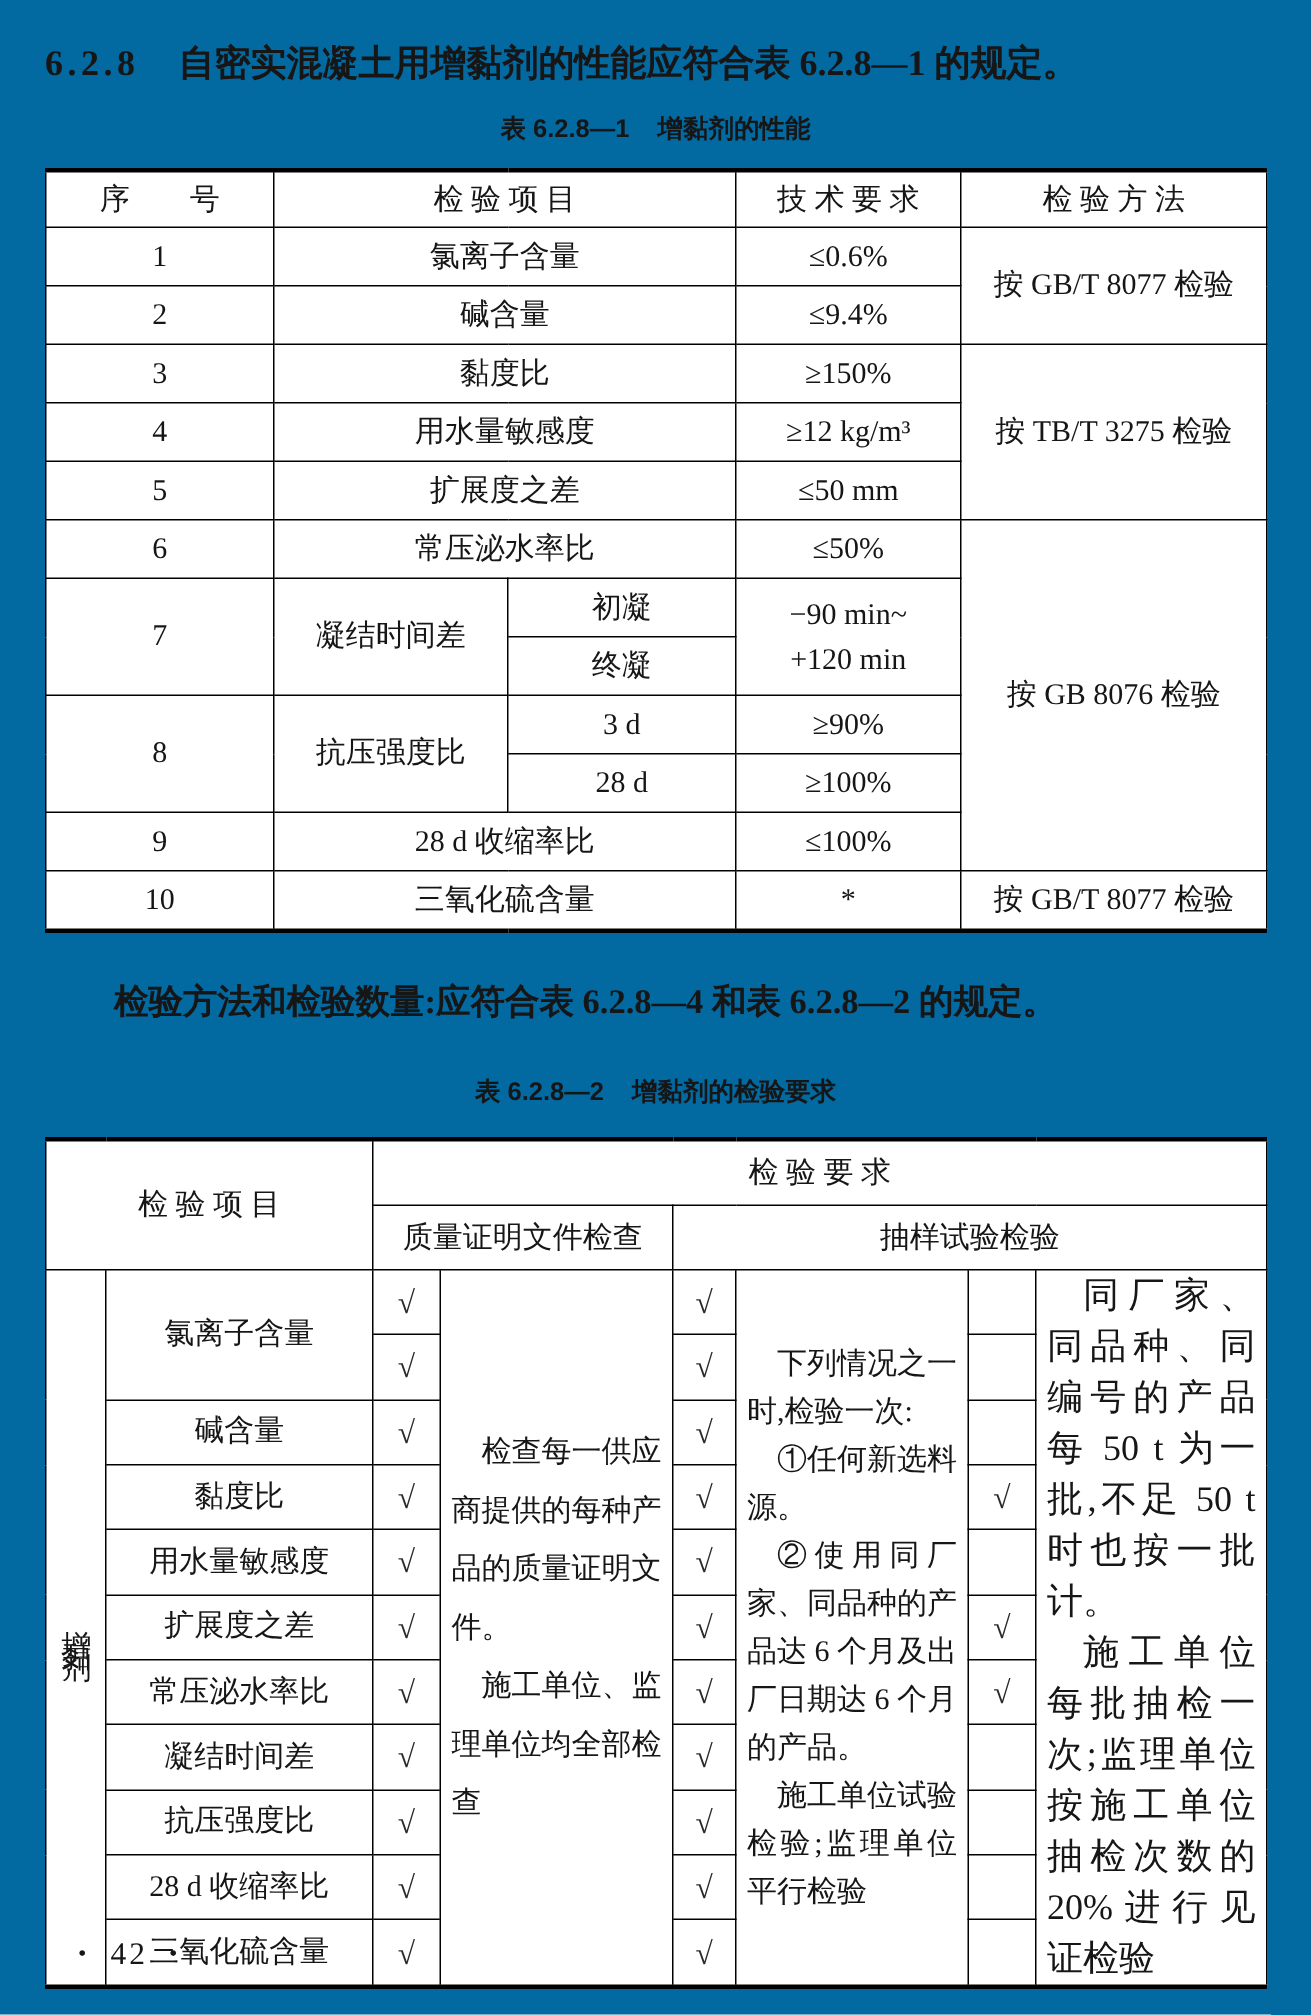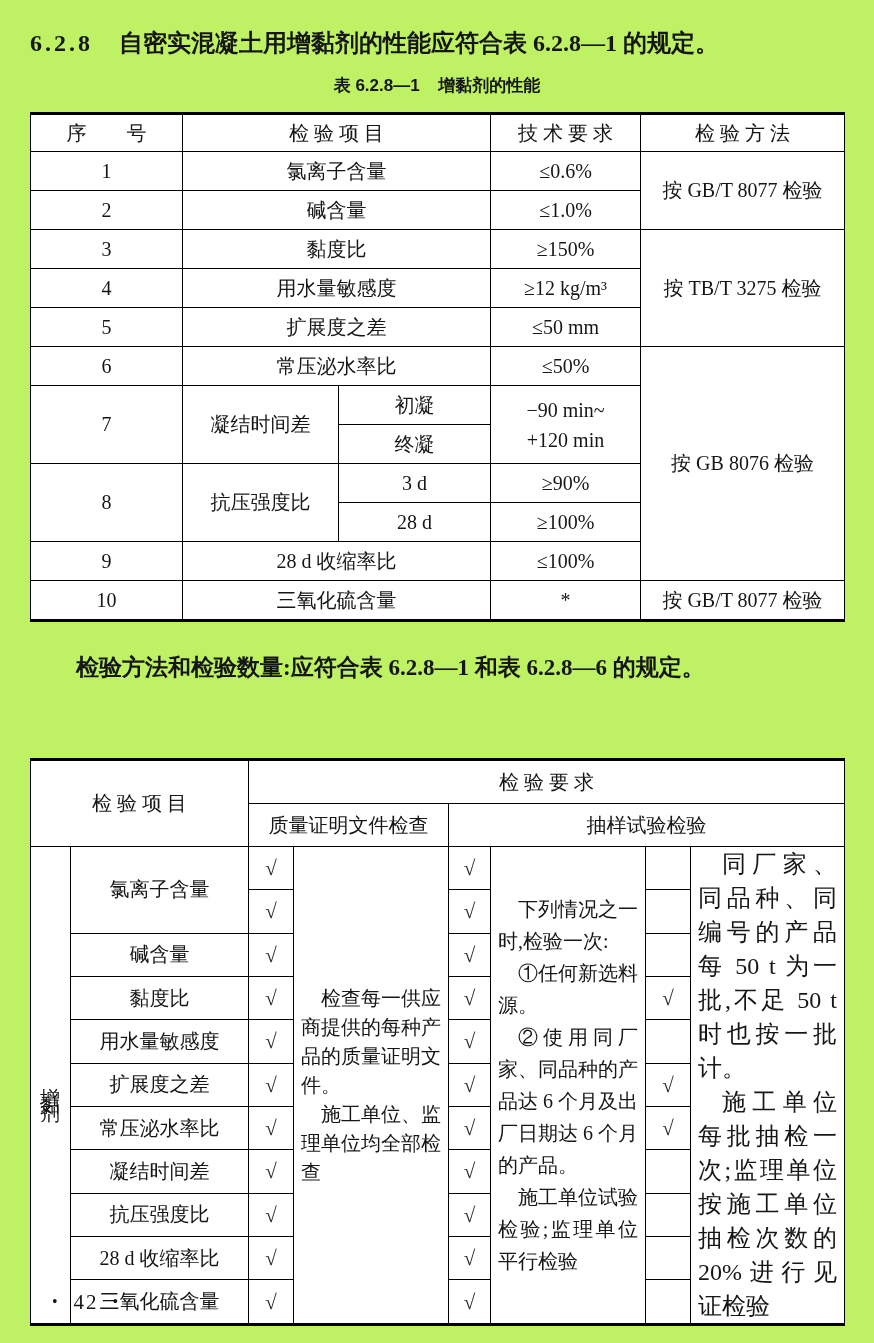--- a/index.html
+++ b/index.html
@@ -1,17 +1,17 @@
 <!DOCTYPE html>
 <html><head>
 <meta charset="utf-8">
 <style>
   html,body{margin:0;padding:0;background:#e8e8e8;}
   .page{
-    position:relative;width:874px;height:1343px;background:#bef264;
+    position:relative;width:874px;height:1343px;background:#0369a1;
     font-family:"Liberation Serif","DejaVu Serif",serif;color:#161616;
     margin:0 auto;overflow:hidden;
   }
   .clause{position:absolute;left:30px;top:26px;width:814px;font-size:24px;font-weight:700;line-height:34px;}
   .clause-num{letter-spacing:3px;margin-right:26px;font-family:"Liberation Serif","DejaVu Serif",serif;}
   .tbl-title{position:absolute;left:30px;width:814px;text-align:center;
     font-family:"Liberation Sans","DejaVu Sans",sans-serif;font-weight:700;font-size:17px;}
   .t1-title{top:74px;}
   .t2-title{top:716px;}
   .tbl-title .gap{margin-left:1.1em;}
@@ -21,21 +21,21 @@
   td{border:1px solid #000;text-align:center;vertical-align:middle;
      font-size:20px;padding:0;line-height:1.25;overflow:hidden;}
   table{border:1.5px solid #000;border-top:3px solid #000;border-bottom:3px solid #000;}
   #table1 td{height:38px;margin-top:20px;}
   #table1 tr.hdr td{height:36px;}
   #table2 tr.hdr1 td{height:42px;}
   #table2 tr.hdr2 td{height:42px;font-family:Liberation Serif, serif;}
   #table2 tr.body td{height:38px;}
   .just{ text-align:justify;vertical-align:middle;padding:0 7px; }
   .just p{margin:0;text-indent:1em;}
-  .doc-note{line-height:29px;font-size:20px;}
+  .doc-note{line-height:39px;font-size:20px;}
   .samp-note{line-height:32px;font-size:20px;}
   .batch-note{line-height:34px;font-size:24px;}
   .check{font-size:21px;color:#2b2b2b;}
   .vert-cell{padding:0;}
   .vert-text{writing-mode:vertical-rl;text-orientation:upright;letter-spacing:7px;
     display:inline-block;line-height:1;font-size:20px;}
   .req2{display:block;line-height:30px;}
   .note-line{position:absolute;left:30px;top:620px;width:814px;padding-left:45px;
     box-sizing:border-box;font-size:17px;}
   .para{position:absolute;left:30px;top:650px;width:814px;font-size:23px;
@@ -74,21 +74,21 @@
     </tr>
     <tr>
       <td>1</td>
       <td colspan="2">氯离子含量</td>
       <td>≤0.6%</td>
       <td rowspan="2">按 GB/T 8077 检验</td>
     </tr>
     <tr>
       <td>2</td>
       <td colspan="2">碱含量</td>
-      <td>≤1.0%</td>
+      <td>≤9.4%</td>
     </tr>
     <tr>
       <td>3</td>
       <td colspan="2">黏度比</td>
       <td>≥150%</td>
       <td rowspan="3">按 TB/T 3275 检验</td>
     </tr>
     <tr>
       <td>4</td>
       <td colspan="2">用水量敏感度</td>
@@ -135,22 +135,25 @@
     <tr>
       <td>10</td>
       <td colspan="2">三氧化硫含量</td>
       <td>*</td>
       <td>按 GB/T 8077 检验</td>
     </tr>
   </tbody>
     </table>
 
 
-  <div class="para">检验方法和检验数量:应符合表 6.2.8—1 和表 6.2.8—6 的规定。</div>
-
+  <div class="para">检验方法和检验数量:应符合表 6.2.8—4 和表 6.2.8—2 的规定。</div>
+
+  <div class="tbl-title t2-title">
+    <span>表 6.2.8—2</span><span class="gap">增黏剂的检验要求</span>
+  </div>
 
   <table id="table2">
     <colgroup>
         <col style="width:40px">
         <col style="width:178px">
         <col style="width:45px">
         <col style="width:155px">
         <col style="width:42px">
         <col style="width:155px">
         <col style="width:45px">

